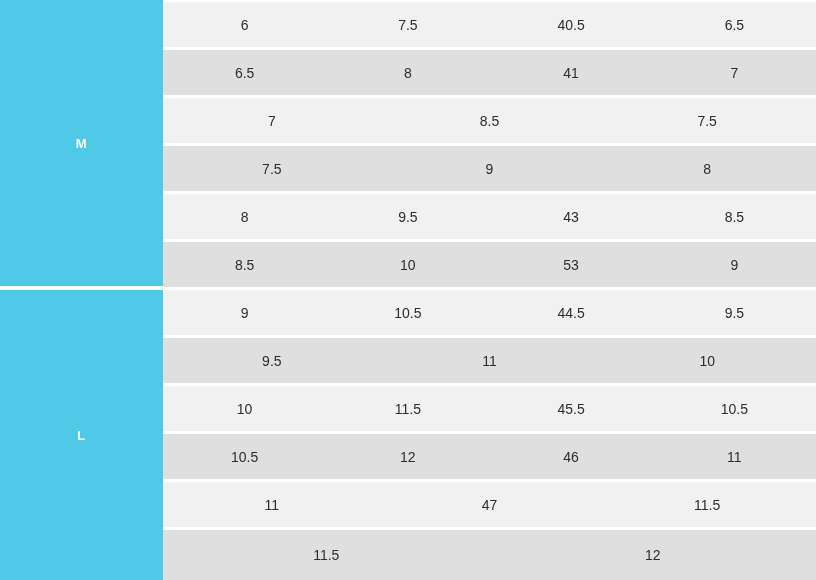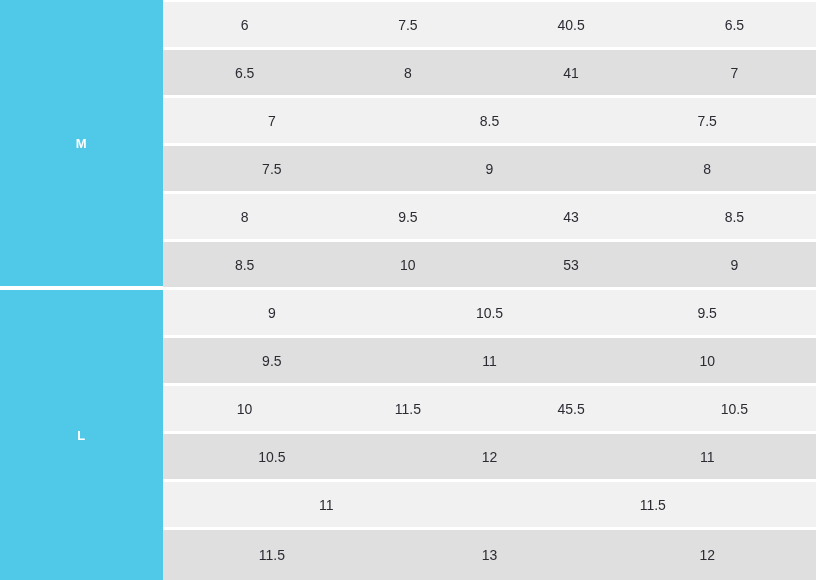--- a/index.html
+++ b/index.html
@@ -126,47 +126,49 @@
     <div class="row dark" style="top:242px; height:45px;">
       <span class="cell">8.5</span>
       <span class="cell">10</span>
       <span class="cell">53</span>
       <span class="cell">9</span>
     </div>
 
     <div class="row light" style="top:290px; height:45px;">
       <span class="cell">9</span>
       <span class="cell">10.5</span>
+      <span class="cell">44.5</span>
       <span class="cell">9.5</span>
     </div>
 
     <div class="row dark" style="top:338px; height:45px;">
       <span class="cell">9.5</span>
       <span class="cell">11</span>
       <span class="cell">10</span>
     </div>
 
     <div class="row light" style="top:386px; height:45px;">
       <span class="cell">10</span>
       <span class="cell">11.5</span>
       <span class="cell">45.5</span>
       <span class="cell">10.5</span>
     </div>
 
     <div class="row dark" style="top:434px; height:45px;">
       <span class="cell">10.5</span>
       <span class="cell">12</span>
+      <span class="cell">46</span>
       <span class="cell">11</span>
     </div>
 
     <div class="row light" style="top:482px; height:45px;">
       <span class="cell">11</span>
+      <span class="cell">47</span>
       <span class="cell">11.5</span>
     </div>
 
     <div class="row dark" style="top:530px; height:50px;">
       <span class="cell">11.5</span>
-      <span class="cell">13</span>
       <span class="cell">12</span>
     </div>
 
   </div>
 </div>
 
 </body></html>

